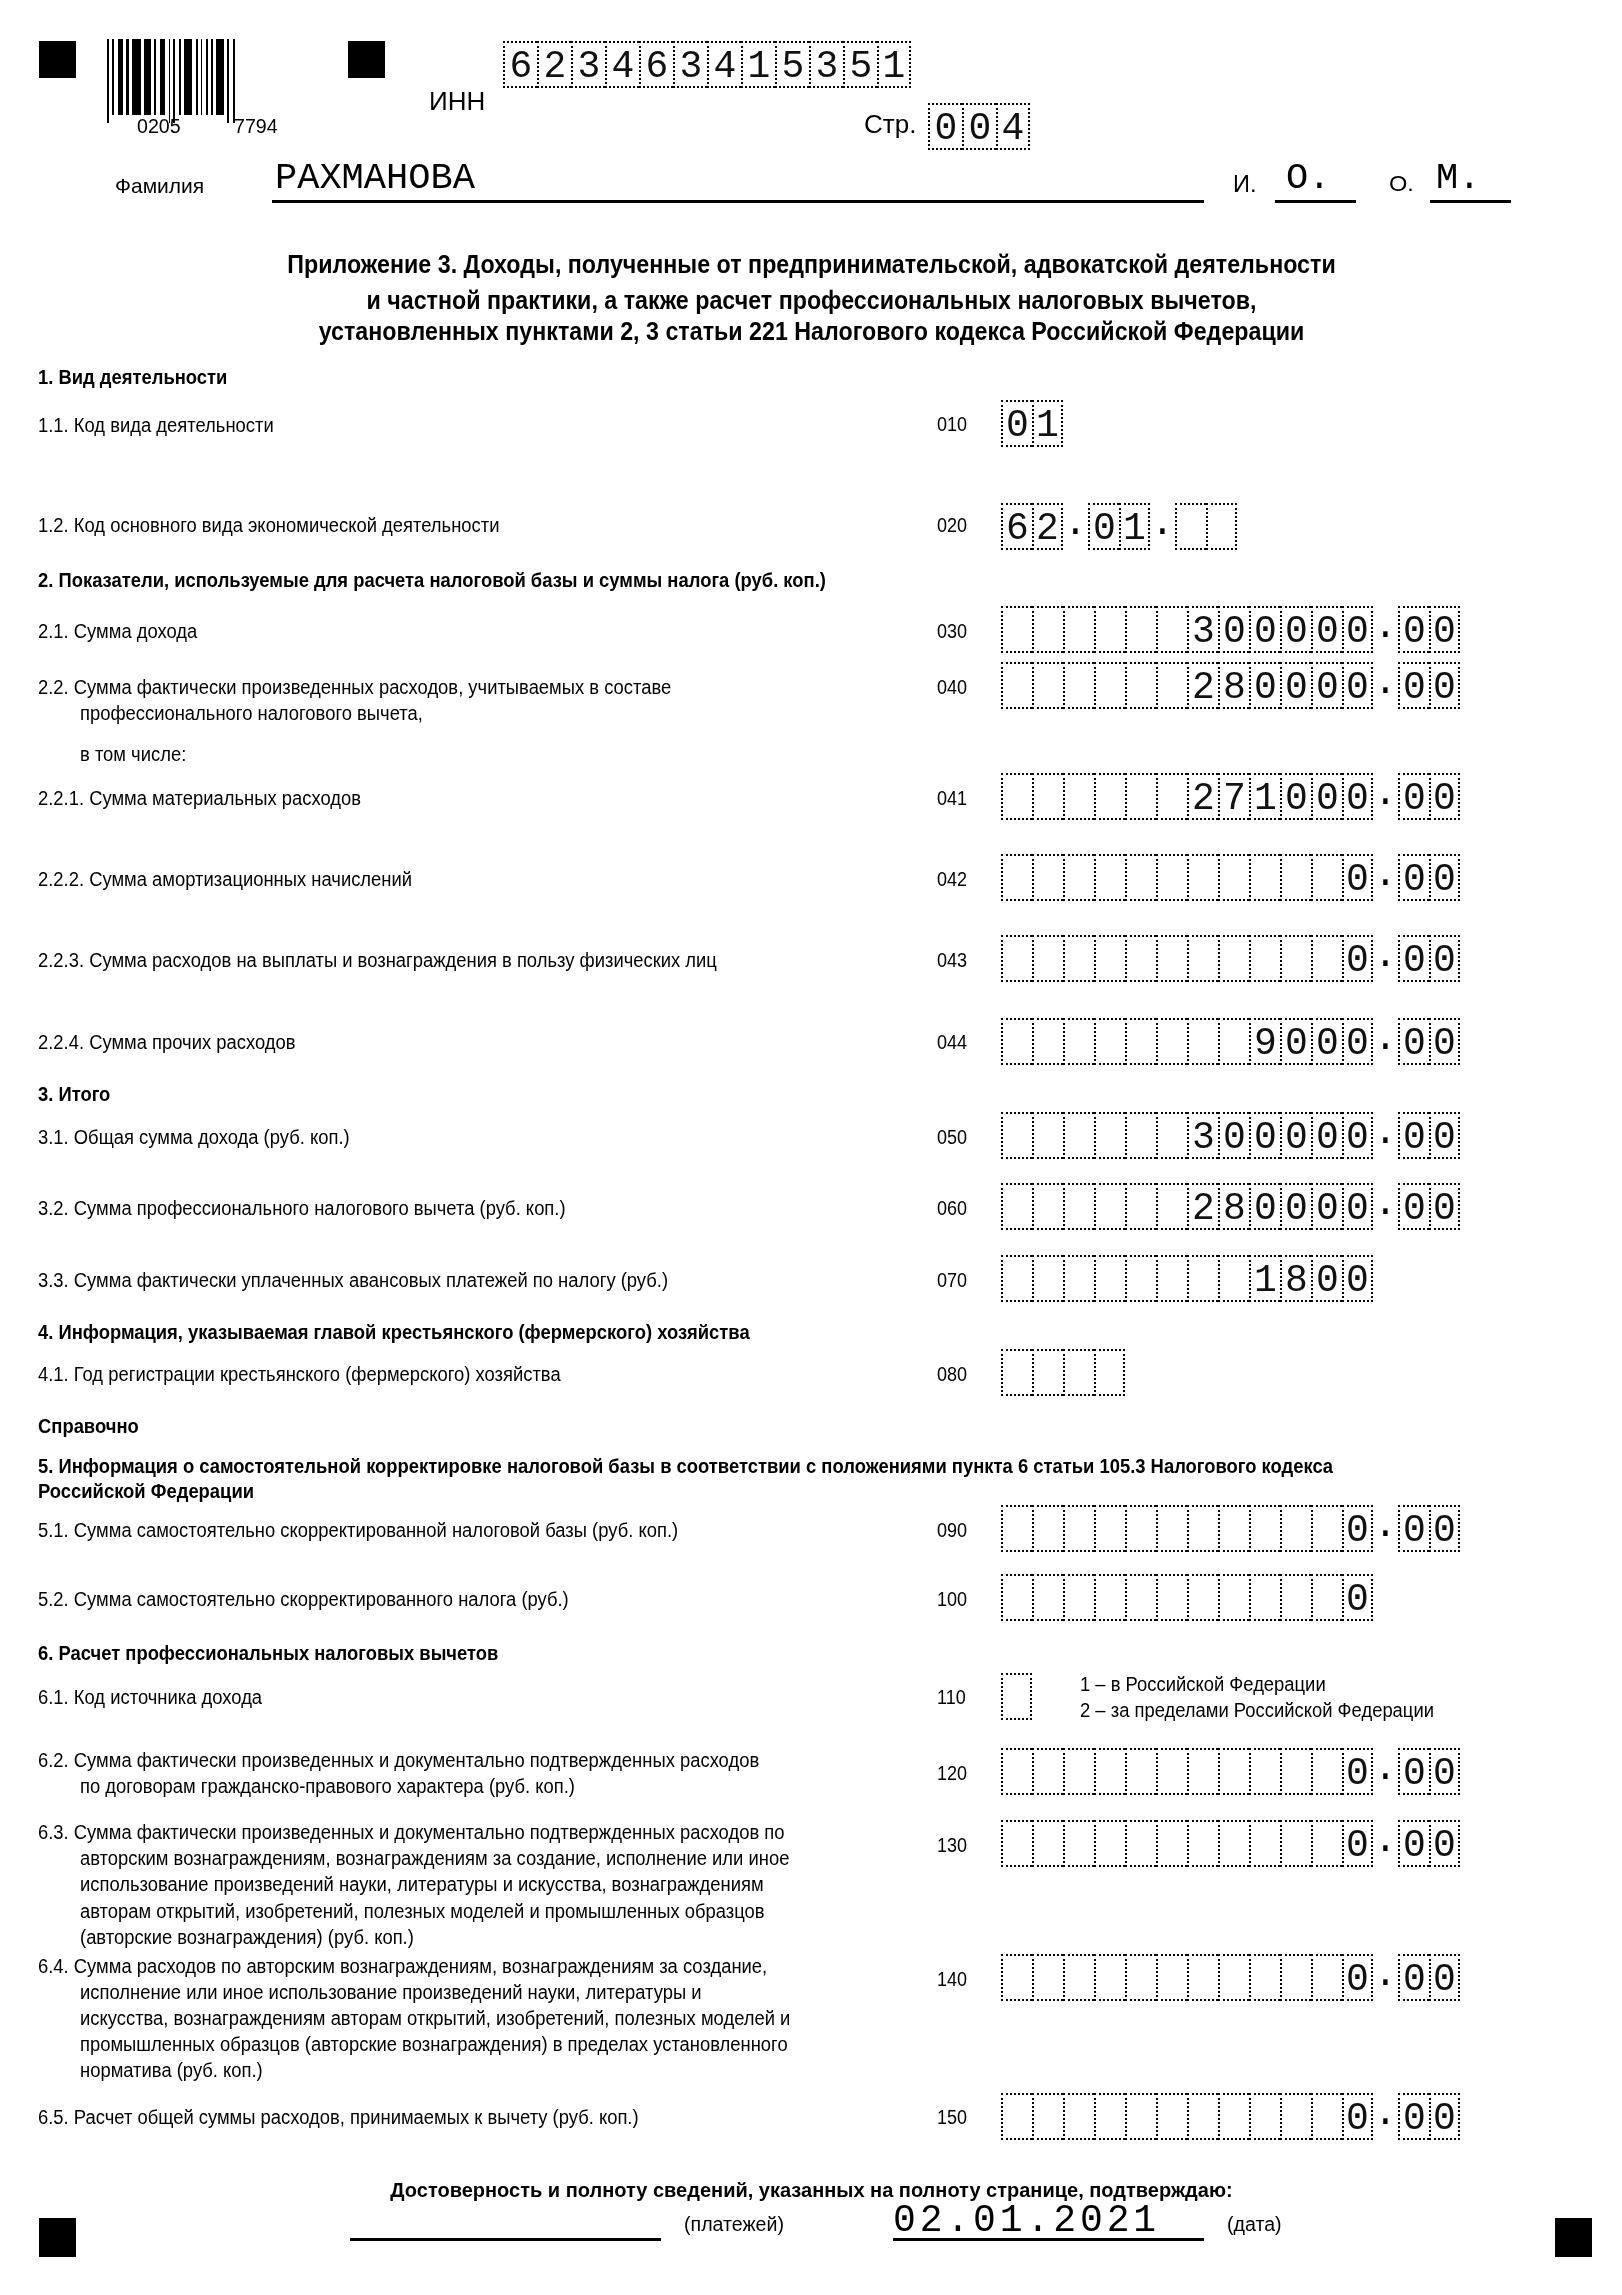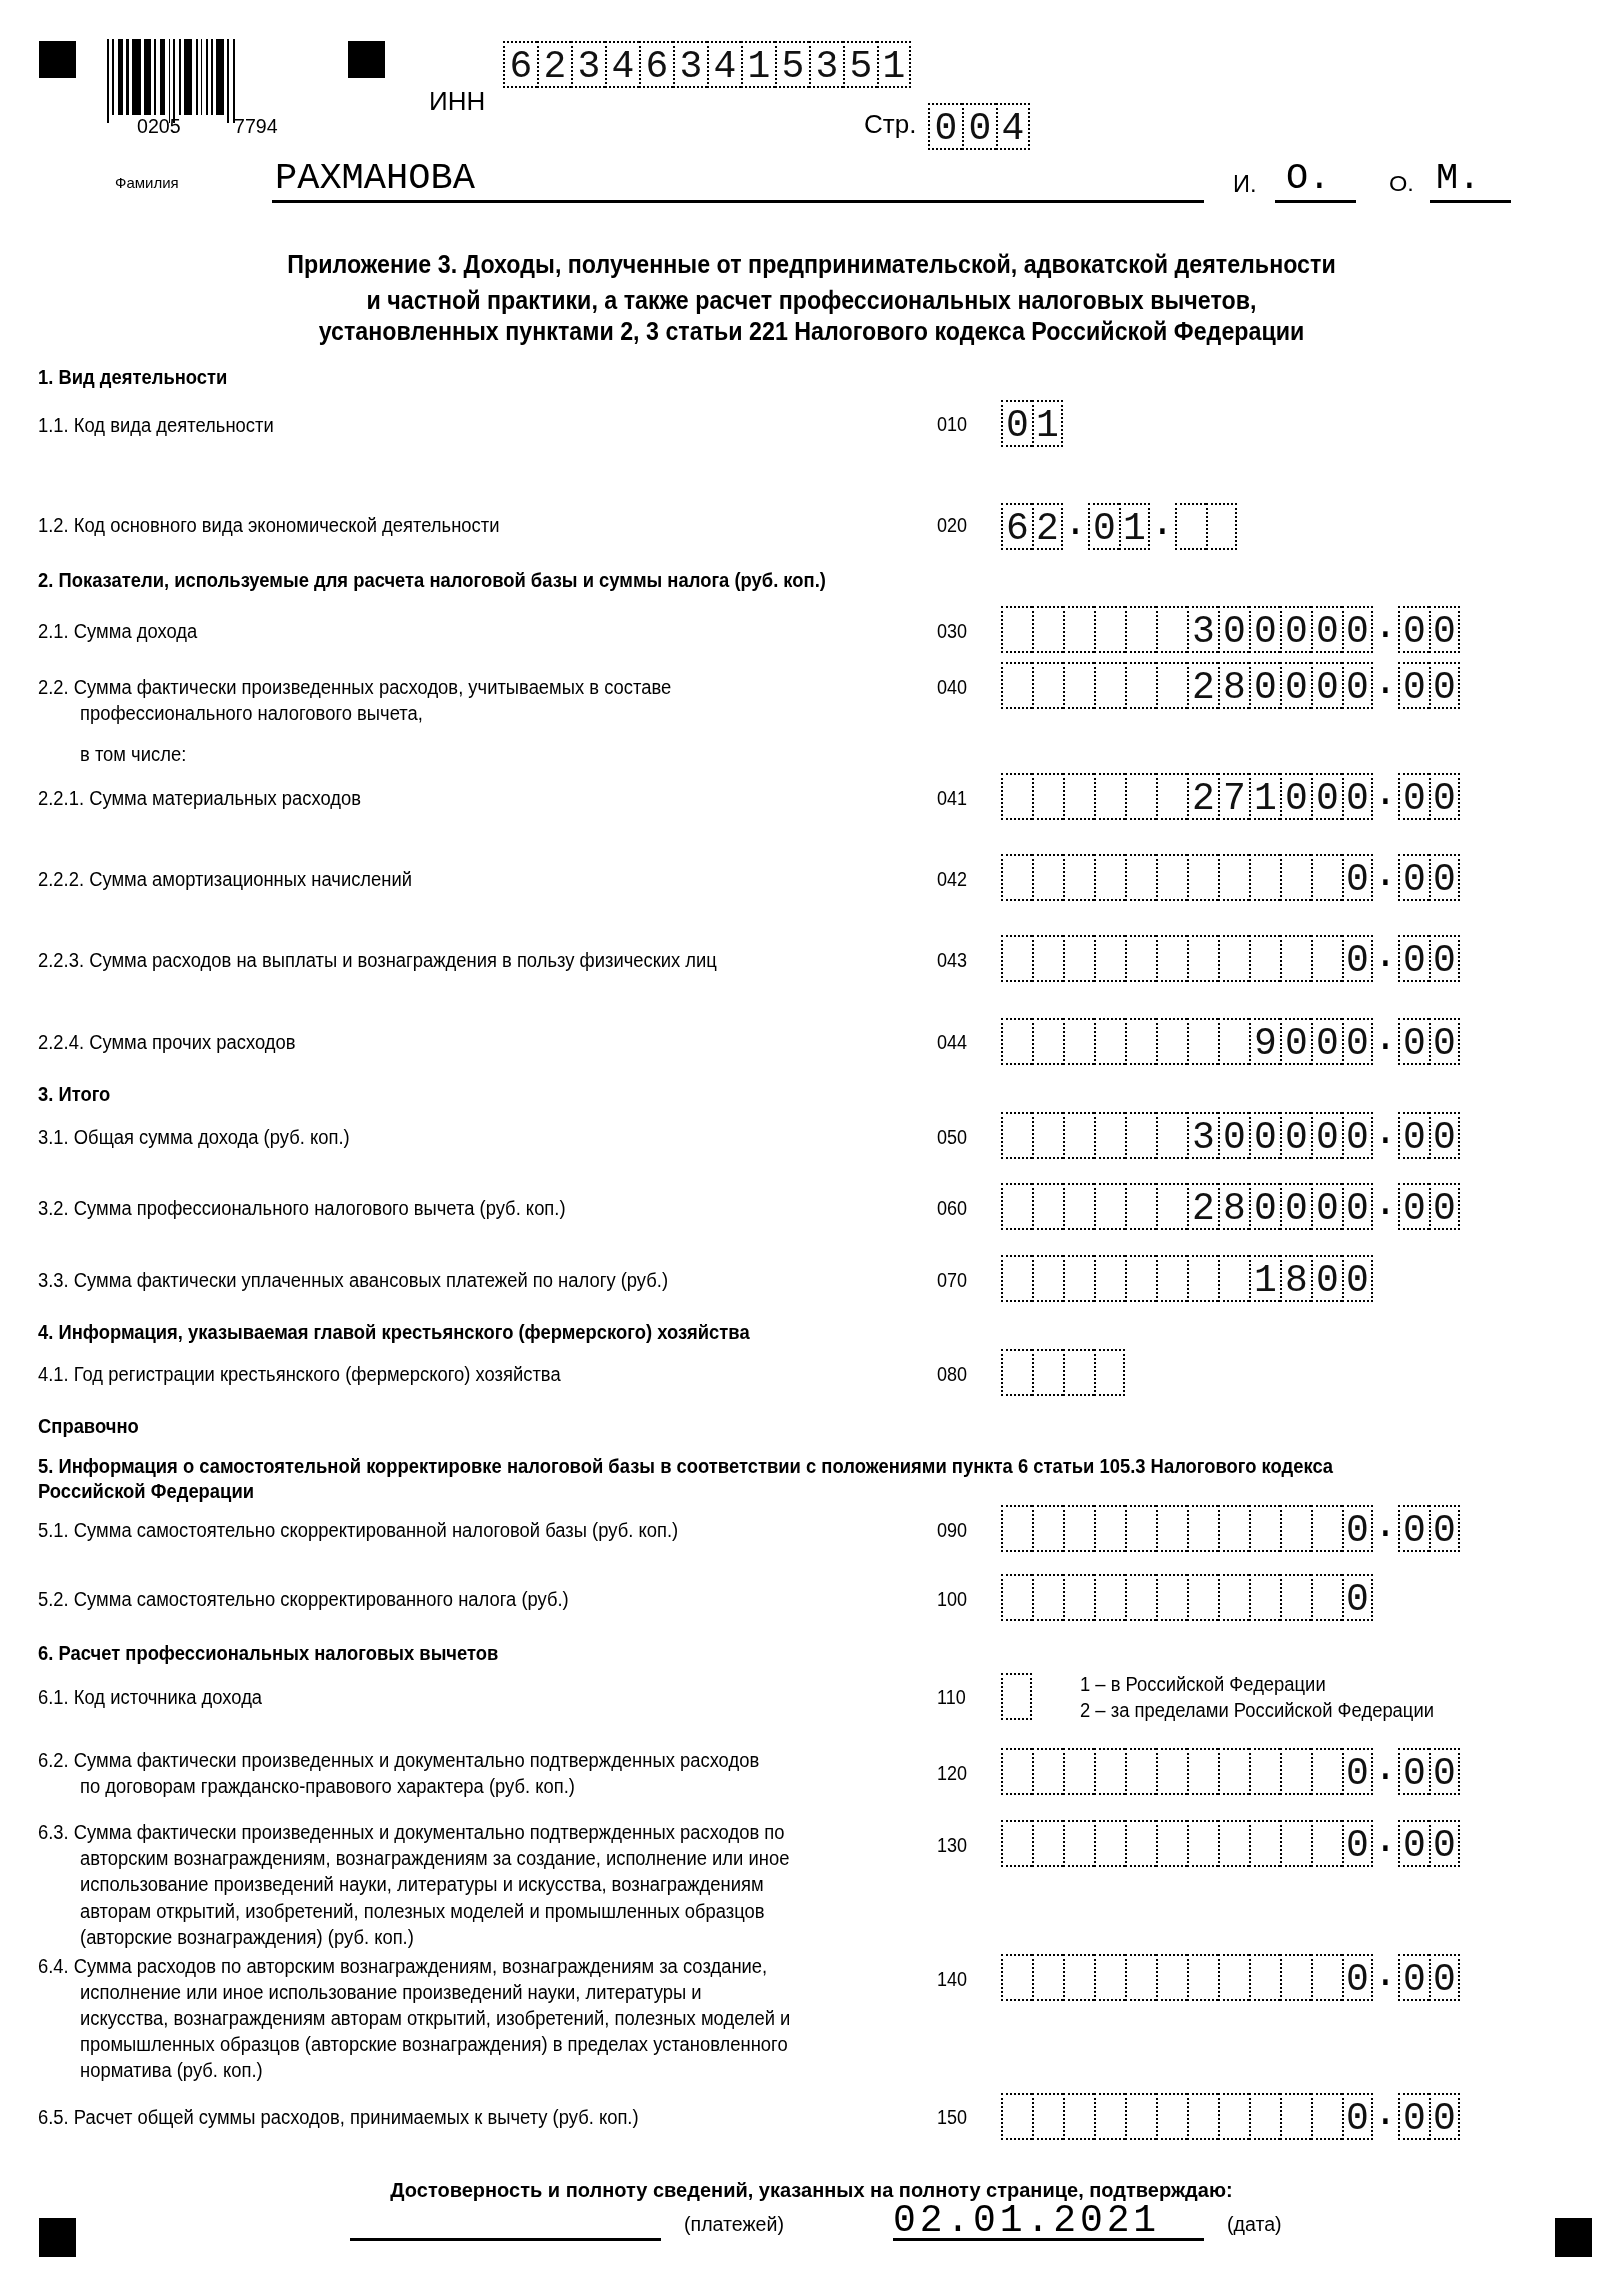--- a/index.html
+++ b/index.html
@@ -73,21 +73,21 @@
     <div class="cell last" style="width: 34px;">1</div>
   </div>
 
 <div class="abs" style="left:864px;top:109px;font-size:26px;">Стр.</div>
 <div class="cells" id="page-cells" style="left:928px;top:103px;">
     <div class="cell" style="width: 34px;">0</div>
     <div class="cell" style="width: 34px;">0</div>
     <div class="cell last" style="width: 34px;">4</div>
   </div>
 
-<div class="abs" style="left:115px;top:174px;font-size:15px;text-align:center;">Фамилия</div>
+<div class="abs" style="left:115px;top:174px;font-size:21px;text-align:center;">Фамилия</div>
 <div class="abs hand" style="left:275px;top:157px;font-size:37px;">РАХМАНОВА</div>
 <div class="uline" style="left:272px;top:200px;width:932px;"></div>
 
 <div class="abs" style="left:1233px;top:171px;font-size:23.6px;">И.</div>
 <div class="abs hand" style="left:1286px;top:157px;font-size:37px;">О.</div>
 <div class="uline" style="left:1275px;top:200px;width:81px;"></div>
 
 <div class="abs" style="left:1389px;top:171px;font-size:23.6px;transform:scaleY(0.9);">О.</div>
 <div class="abs hand" style="left:1436px;top:157px;font-size:37px;">М.</div>
 <div class="uline" style="left:1430px;top:200px;width:81px;"></div>

